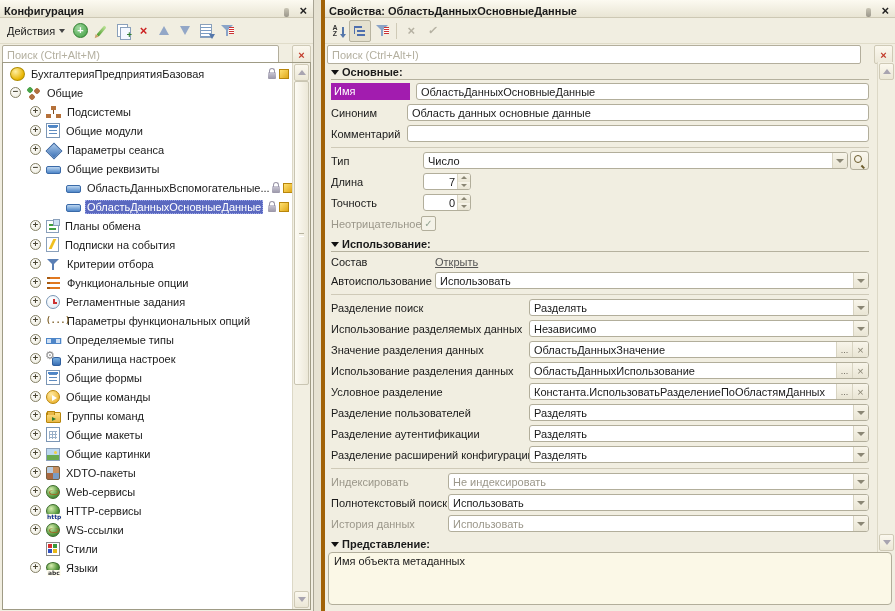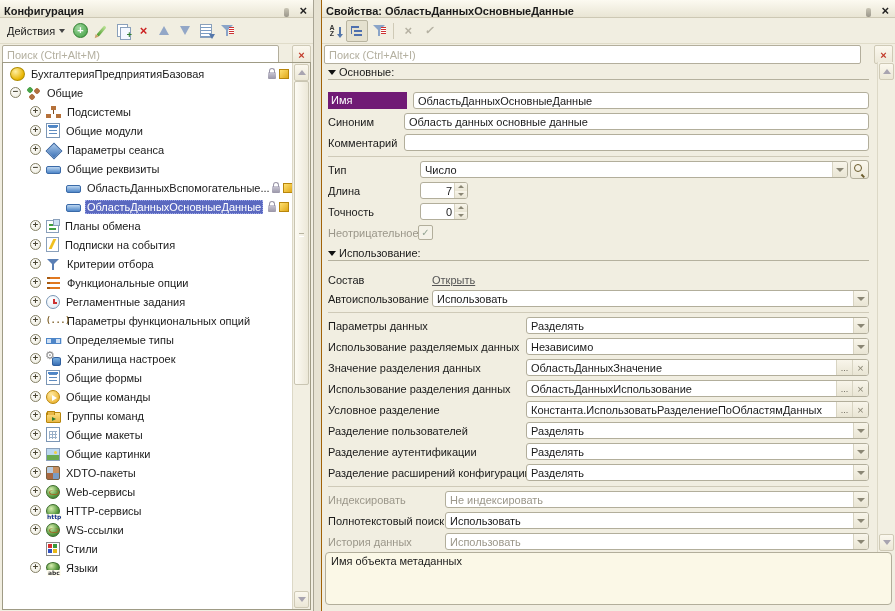--- a/index.html
+++ b/index.html
@@ -3,21 +3,21 @@
 <meta charset="utf-8">
 <style>
   html,body{margin:0;padding:0}
   body{
     width:895px;height:611px;overflow:hidden;position:relative;
     background:#e6e2d2;font-family:"Liberation Sans",sans-serif;font-size:11px;color:#1a1a1a;
     -webkit-font-smoothing:antialiased;
   }
   .panel{position:absolute;top:0;bottom:0;background:#f1eee1}
   #left-panel{left:0;width:313px;border-right:1px solid #a8a494}
-  #right-panel{left:321px;right:0;border-left:1px solid #a16207}
+  #right-panel{left:321px;right:0;border-left:4px solid #a16207}
 
   
   .tbar{height:17px;display:flex;align-items:flex-end;padding:0 4px;
         background:linear-gradient(#fcfaf1,#e9e5d4);border-bottom:1px solid #cdc8b4;
         font-weight:bold;font-size:11px}
   .tbar .cap{flex:1;white-space:nowrap;overflow:hidden}
   .pin{width:5px;height:9px;background:linear-gradient(#c9c5b5,#9a968a);border-radius:2px;margin-right:8px}
   .xclose{font-weight:bold;font-size:13px;line-height:13px;color:#222;padding:0 2px;cursor:default}
 
   
@@ -135,26 +135,26 @@
   .sarr{position:absolute;left:1px;right:1px;height:15px;display:flex;align-items:center;justify-content:center;background:linear-gradient(#fbf8ee,#ebe7d6);border:1px solid #cfcab6;border-radius:2px}
   .sarr.up{top:1px}.sarr.dn{bottom:1px}
   .sarr i{width:0;height:0;border-left:4px solid transparent;border-right:4px solid transparent}
   .sarr.up i{border-bottom:5px solid #a8a4b0}
   .sarr.dn i{border-top:5px solid #a8a4b0}
   .sthumb{position:absolute;left:1px;right:1px;background:linear-gradient(90deg,#fdfbf4,#ece8d8);border:1px solid #c9c5b2;border-radius:2px}
   .sthumb::after{content:"";position:absolute;left:4px;top:50%;width:5px;height:2px;border-top:1px solid #b8b4a0;border-bottom:1px solid #fff}
 
   
   .rcontent{position:absolute;top:62px;left:1px;right:18px;bottom:60px;overflow:hidden;padding:1px 8px 0 5px}
-  .sect{display:flex;align-items:center;font-weight:normal;border-bottom:1px solid #b5b19e;padding:3px 0 1px;margin-bottom:11px}
+  .sect{display:flex;align-items:center;font-weight:bold;border-bottom:1px solid #b5b19e;padding:3px 0 1px;margin-bottom:2px}
   .tri{width:0;height:0;border-left:4px solid transparent;border-right:4px solid transparent;border-top:5px solid #111;margin-right:3px}
   .prow{display:flex;align-items:center;height:19px;margin:2px 0}
   .pl{flex:none;padding-right:4px;white-space:nowrap;overflow:hidden}
   .g1 .pl{width:72px}.g2 .pl{width:88px}.g3 .pl{width:100px}.g4 .pl{width:194px}.g5 .pl{width:113px}
-  .pl.sel{background:#701a75;color:#fff;height:17px;line-height:17px;padding-left:3px;margin-right:6px}
+  .pl.sel{background:#a21caf;color:#fff;height:17px;line-height:17px;padding-left:3px;margin-right:6px}
   .fld{flex:1;height:15px;border:1px solid #b2ae9b;border-radius:3px;background:#fff;display:flex;align-items:center;padding:0 0 0 4px;overflow:hidden;white-space:nowrap}
   .fval{flex:1;overflow:hidden;text-overflow:ellipsis}
   .dd{flex:none;width:14px;align-self:stretch;display:flex;align-items:center;justify-content:center;background:linear-gradient(#f8f5ea,#e9e5d4);border-left:1px solid #d8d4c2}
   .dd i{width:0;height:0;border-left:4px solid transparent;border-right:4px solid transparent;border-top:4px solid #8a8674}
   .fbtn{flex:none;width:15px;align-self:stretch;display:flex;align-items:center;justify-content:center;background:linear-gradient(#f8f5ea,#e9e5d4);border-left:1px solid #d8d4c2;color:#6a665a;font-size:9px}
   .fbtn.ell::before{content:"..."}
   .fbtn.clr{color:#8a8674;font-size:11px}
   .fbtn.clr::before{content:"\00d7"}
   .qbtn{flex:none;width:17px;height:17px;margin-left:2px;border:1px solid #b2ae9b;border-radius:3px;background:linear-gradient(#fbf8ee,#ece8d8);position:relative}
   .qbtn::before{content:"";position:absolute;left:3px;top:3px;width:6px;height:6px;border:1.5px solid #6a5a2a;border-radius:50%}
@@ -510,21 +510,21 @@
           <span class="fval">Использовать</span>
           <span class="dd">
             <i></i>
           </span>
         </span>
     </div>
 
     <div class="hr"></div>
 
     <div class="prow g4">
-      <span class="pl">Параметры данных</span>
+      <span class="pl">Разделение поиск</span>
       <span class="fld">
           <span class="fval">Разделять</span>
           <span class="dd">
             <i></i>
           </span>
         </span>
     </div>
     <div class="prow g4">
       <span class="pl">Использование разделяемых данных</span>
       <span class="fld">

